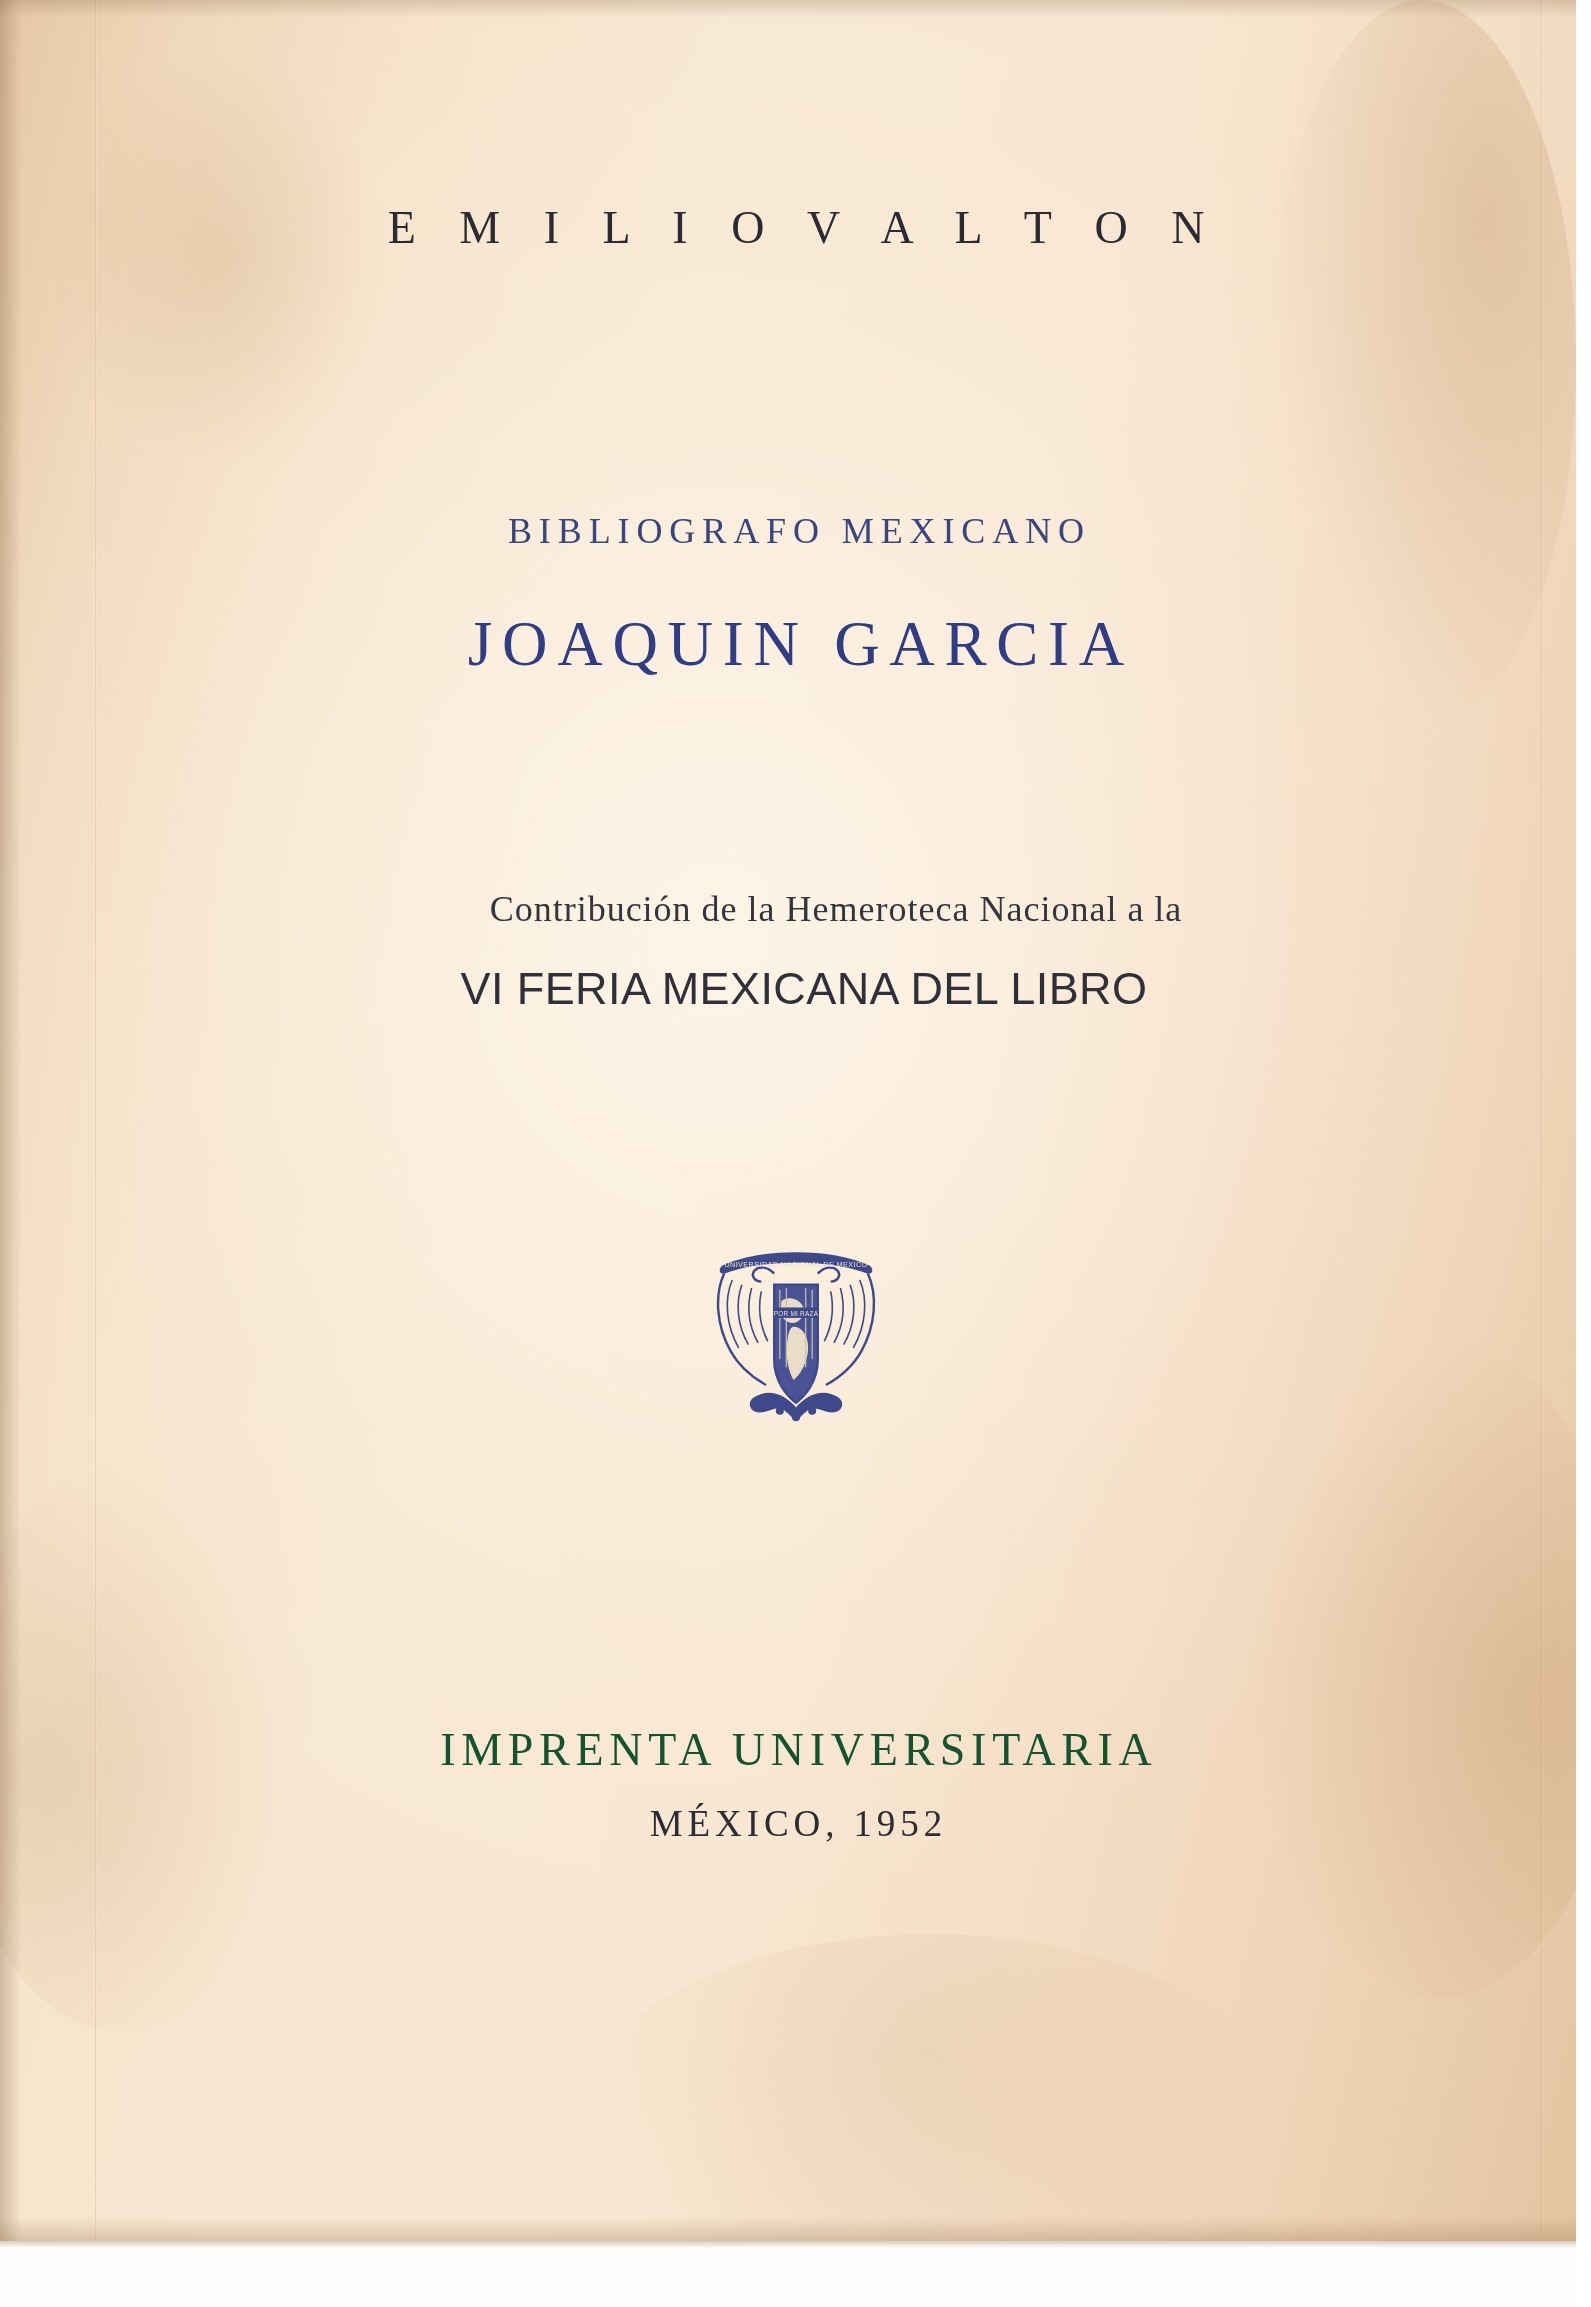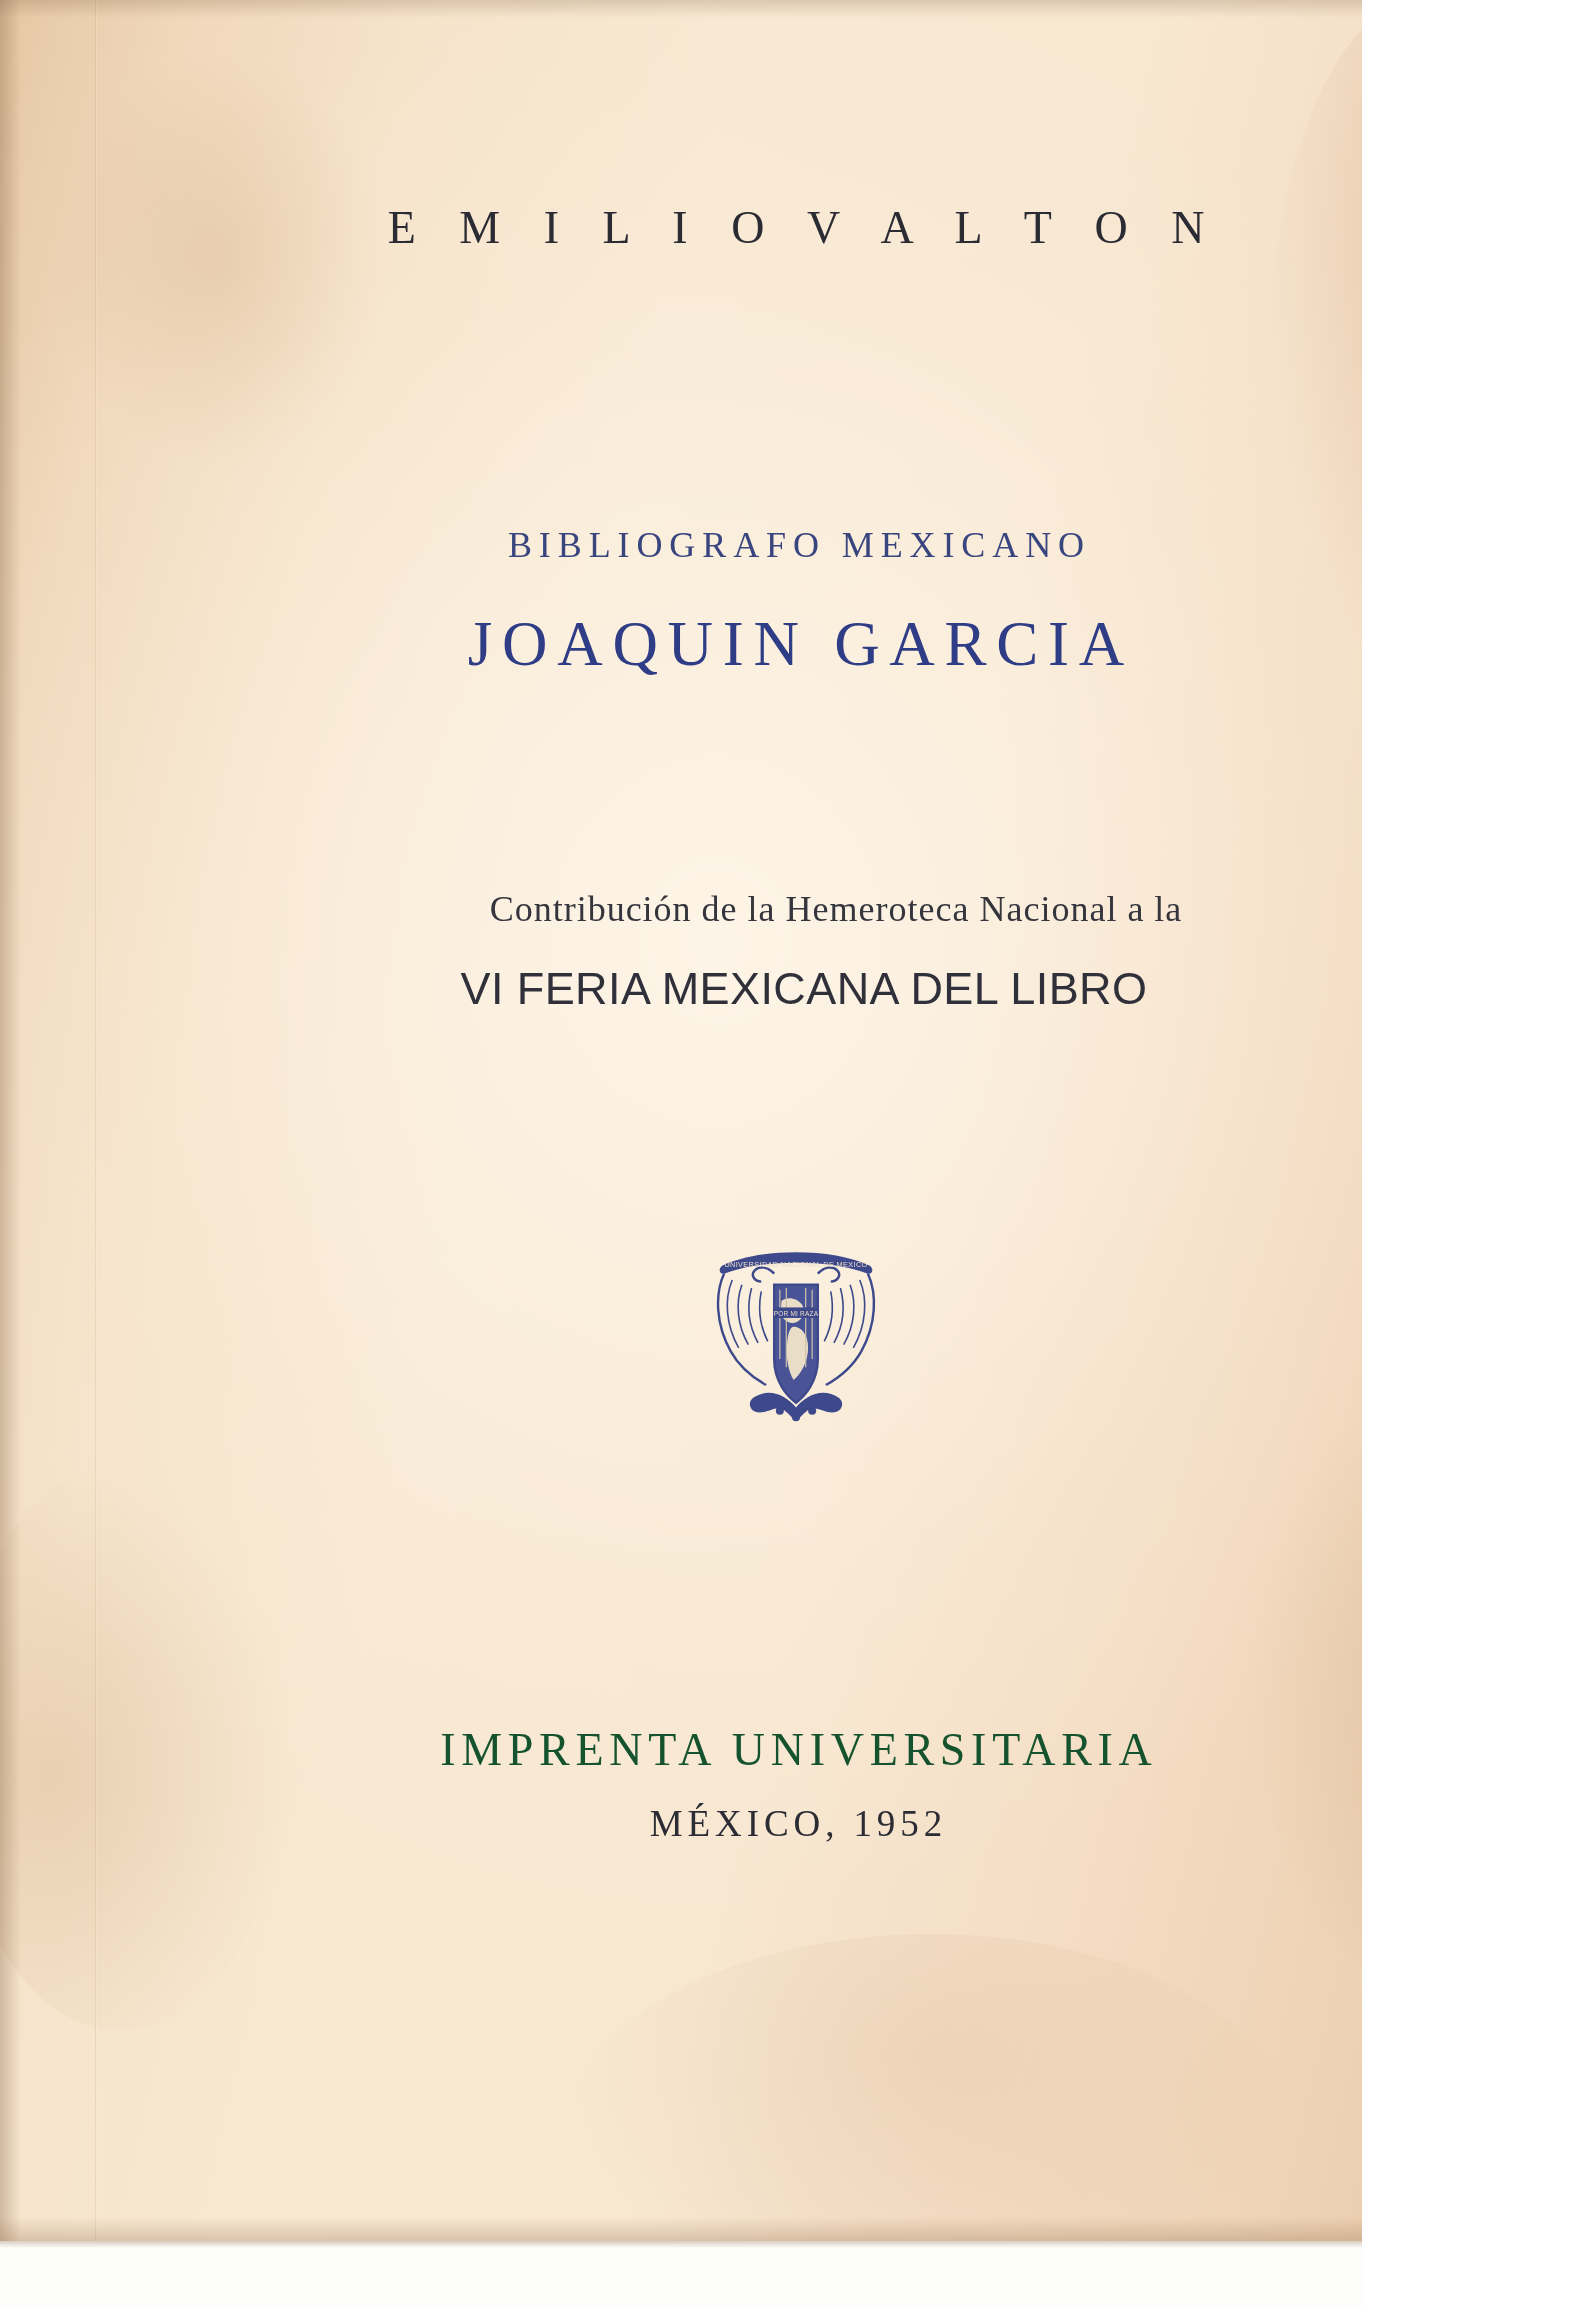--- a/index.html
+++ b/index.html
@@ -10,21 +10,21 @@
   body {
     width: 1592px;
     height: 2307px;
     overflow: hidden;
     font-family: "Liberation Serif", serif;
   }
 
   
   .scan {
     position: relative;
-    width: 1362px;
+    width: 1576px;
     height: 2307px;
     background: #ffffff;
     overflow: hidden;
   }
 
   .paper {
     position: absolute;
     left: 0;
     top: 0;
     width: 1592px;
@@ -109,21 +109,21 @@
   .tribute-line {
     position: absolute;
     left: 0;
     font-family: "Liberation Serif", serif;
     color: #39457f;
     font-size: 36px;
     letter-spacing: 6.9px;
     text-indent: 6.9px;
   }
   .tribute-line.l1 { top: 427px; }
-  .tribute-line.l2 { top: 524px; }
+  .tribute-line.l2 { top: 510px; }
 
   .honoree-line {
     position: absolute;
     left: 0;
     font-family: "Liberation Serif", serif;
     color: #2f3c86;
     font-size: 63px;
     letter-spacing: 9.7px;
     text-indent: 9.7px;
     font-weight: 400;

